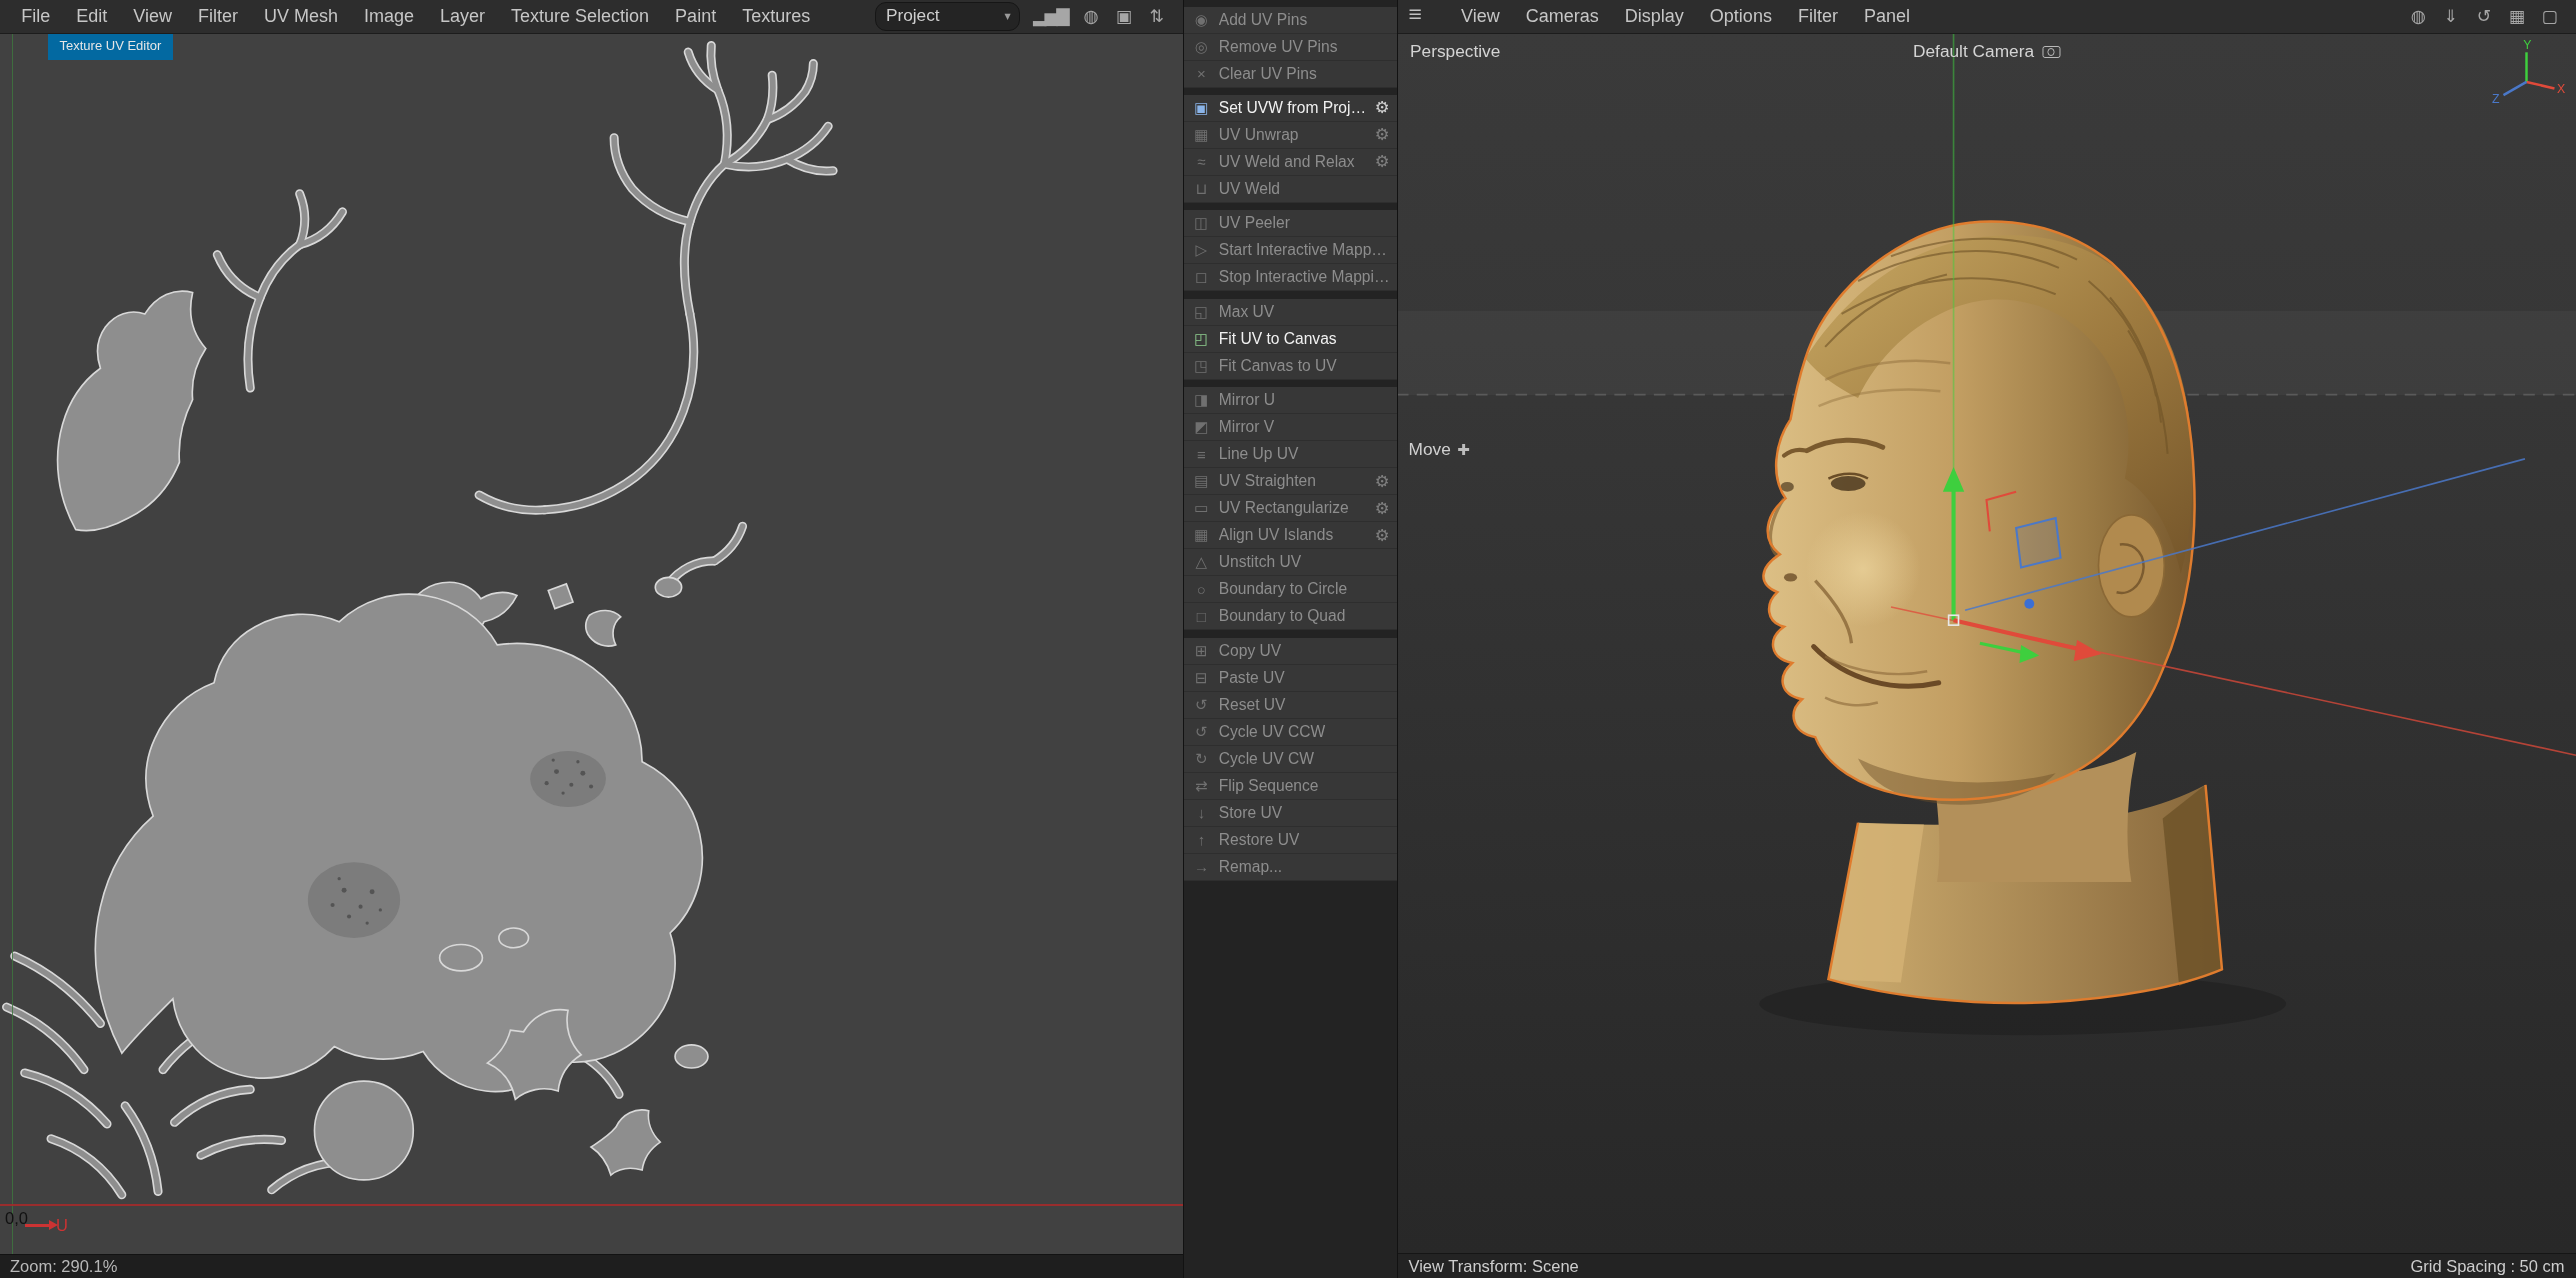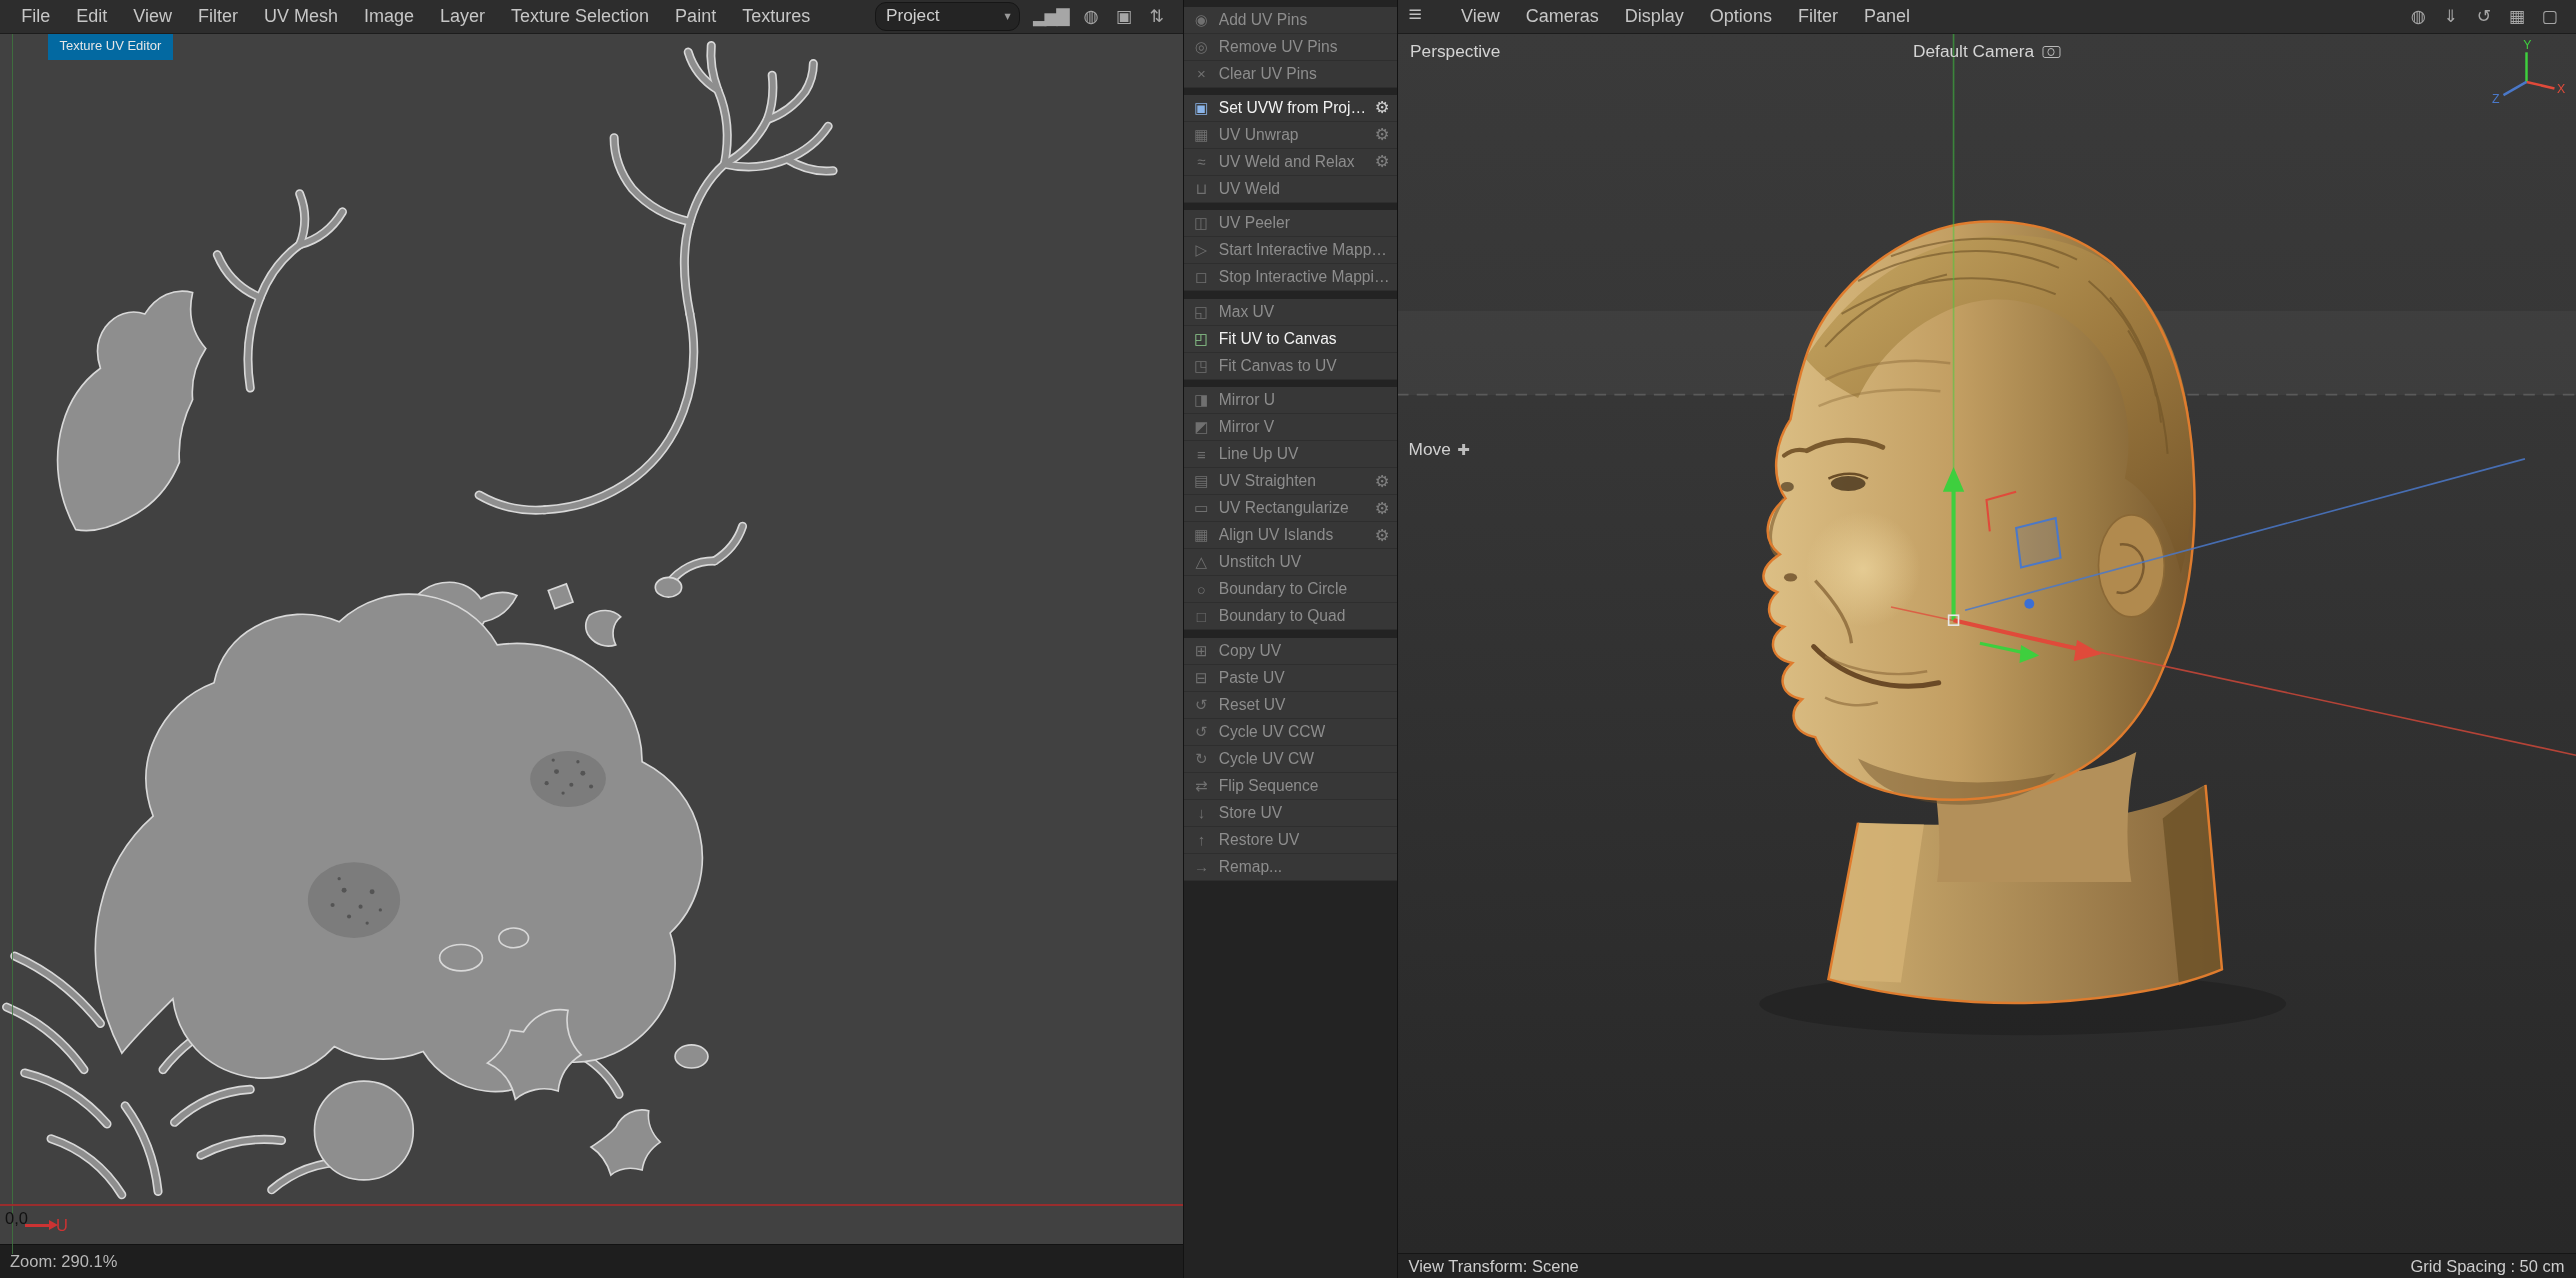--- a/index.html
+++ b/index.html
@@ -41,21 +41,21 @@
   }
   .uv-svg { position: absolute; inset: 0; }
   .axis-v { position: absolute; top: 0; bottom: 0; left: 11.5px; width: 1.6px; background: rgba(62,118,62,.85); z-index: 2; }
   .axis-u { position: absolute; left: 0; right: 0; top: 1170px; height: 1.6px; background: rgba(158,44,44,.95); z-index: 2; }
   .origin-label { position: absolute; left: 5px; top: 1175px; font-size: 16.5px; color: #111; z-index: 3; }
   .u-axis { position: absolute; left: 25px; top: 1190px; width: 25px; height: 2.5px; background: #cc3333; z-index: 3; }
   .u-axis::after { content: ""; position: absolute; right: -8.2px; top: -4.1px; border-left: 9px solid #cc3333;
     border-top: 5px solid transparent; border-bottom: 5px solid transparent; }
   .u-axis-label { position: absolute; left: 56px; top: 1182px; color: #cc3333; font-size: 16.5px; z-index: 3; }
   .left-status {
-    position: absolute; left: 0; right: 0; bottom: 0; height: 34px;
+    position: absolute; left: 0; right: 0; bottom: 0; height: 24px;
     background: #1e1e1e; border-top: 0.8px solid #121212;
     display: flex; align-items: center; padding: 0 10px; font-size: 16.5px; color: #b8b8b8;
   }
 
   
   .mid-pane { left: 1183px; width: 215px; background: #232323; border-left: 0.8px solid #121212; border-right: 0.8px solid #121212; z-index: 8; }
   .uv-list { padding-top: 6.6px; }
   .uv-row {
     height: 27px; background: #373737; border-bottom: 0.8px solid #2e2e2e;
     display: flex; align-items: center; gap: 7.4px; padding: 0 7.4px;

